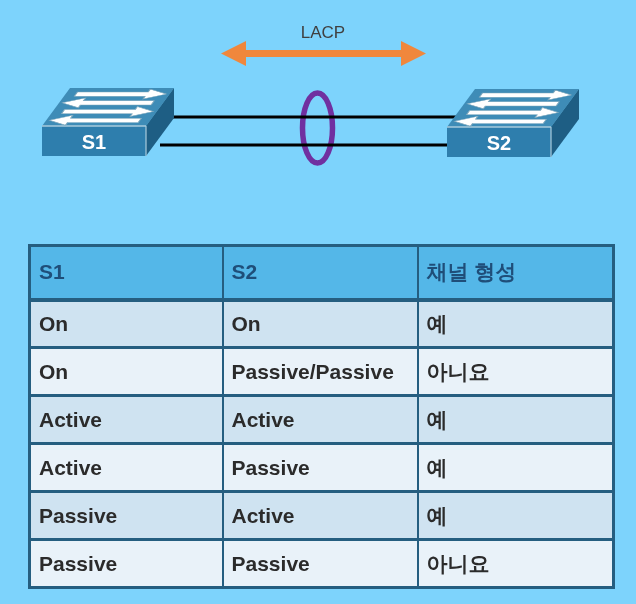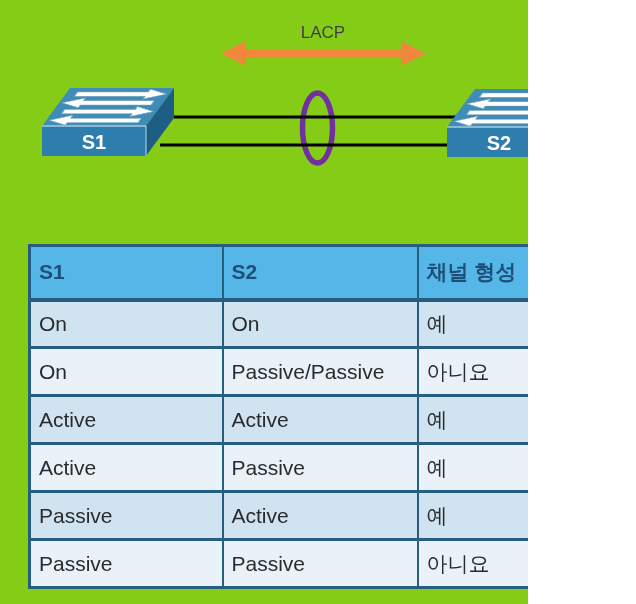--- a/index.html
+++ b/index.html
@@ -2,23 +2,23 @@
 <html><head>
 <meta charset="utf-8">
 <style>
   * { margin: 0; padding: 0; box-sizing: border-box; }
   body {
     font-family: "Liberation Sans", "DejaVu Sans", sans-serif;
     background: #ffffff;
   }
   .page {
     position: relative;
-    width: 528px;
+    width: 636px;
     height: 604px;
-    background: #84cc16;
+    background: #7dd3fc;
     overflow: hidden;
   }
   .diagram-svg {
     position: absolute;
     left: 0; top: 0;
   }
   .mode-table {
     position: absolute;
     left: 28px;
     top: 244px;
@@ -46,21 +46,21 @@
     background: #54B7E8;
     color: #1F4E79;
     font-size: 21px;
     font-weight: bold;
     border-bottom-width: 4px;
   }
   .mode-table td {
     height: 48px;
     color: #2B2B2B;
     font-size: 21px;
-    font-weight: normal;
+    font-weight: bold;
   }
   .mode-table tr.odd  td { background: #CFE3F1; }
   .mode-table tr.even td { background: #E9F2F9; }
 </style>
 </head>
 <body>
 
 <div class="page">
 
   <svg class="diagram-svg" width="636" height="232" viewBox="0 0 636 232">

